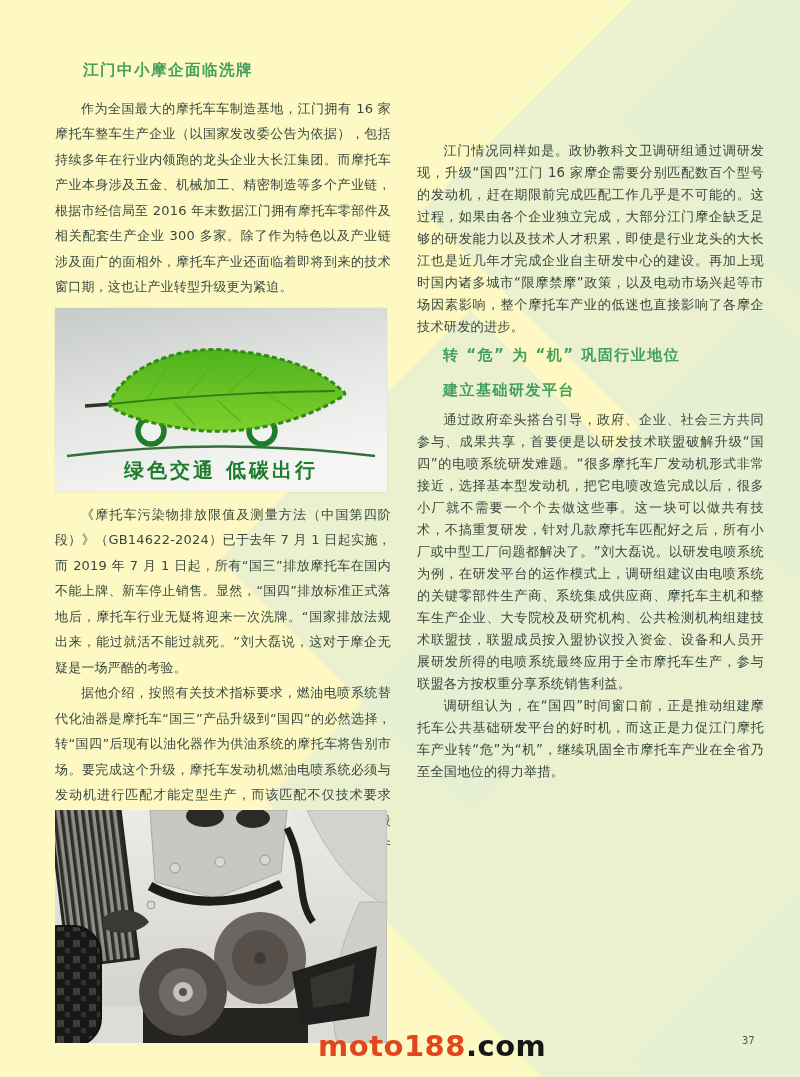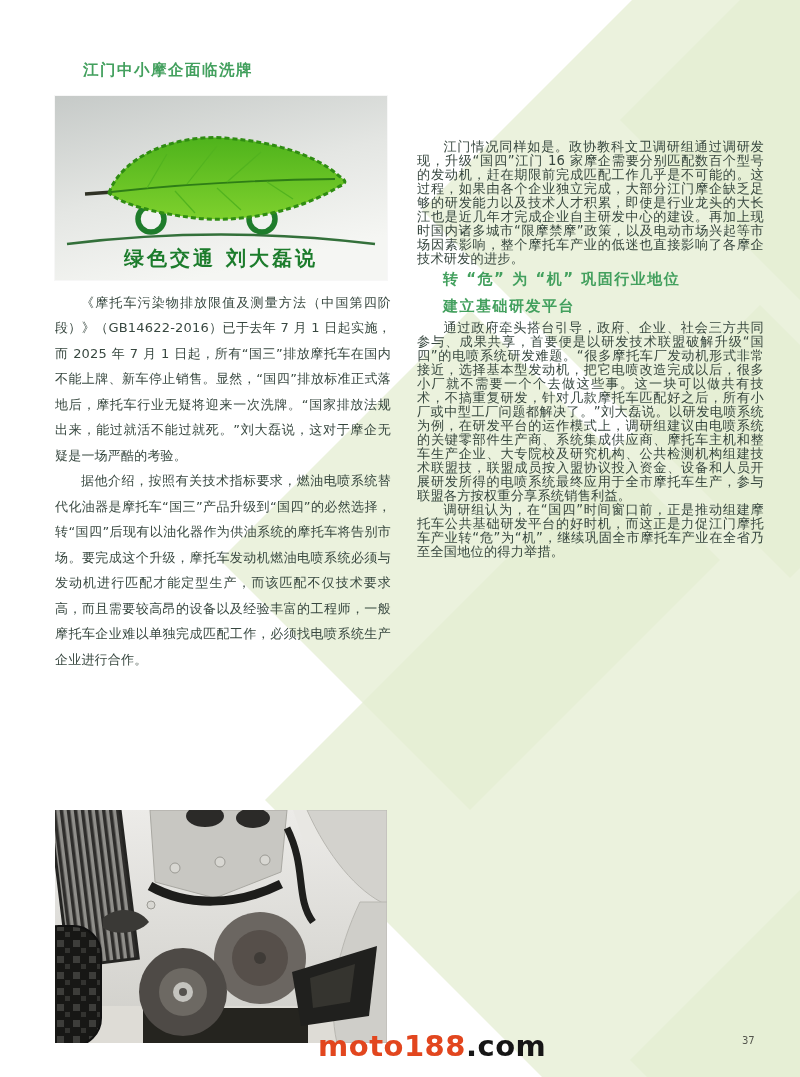--- a/index.html
+++ b/index.html
@@ -1,22 +1,22 @@
 <!DOCTYPE html>
 <html><head>
 <meta charset="utf-8">
 <style>
   html,body{margin:0;padding:0;background:#888;}
-  .page{position:relative;width:800px;height:1077px;margin:0 auto;background:#ffffff;
+  .page{position:relative;width:800px;height:1077px;margin:0 auto;background:#fef9c3;
         overflow:hidden;font-family:"DejaVu Sans",sans-serif;}
   .bg{position:absolute;left:0;top:0;width:800px;height:1077px;z-index:0;}
   .col{position:absolute;z-index:2;color:#37473f;text-align:justify;}
   .col p{margin:0;text-indent:2em;letter-spacing:.2px;}
   .col-left{left:55px;top:58px;width:336px;font-size:13px;line-height:25.5px;}
-  .col-right{left:417px;top:140px;width:347px;font-size:13.2px;line-height:14px;}
+  .col-right{left:417px;top:140px;width:347px;font-size:13.2px;line-height:22px;}
   .h-green{color:#43a05e;font-weight:bold;letter-spacing:1.5px;margin:0;}
   .h-left{font-size:15.5px;margin:0 0 12px 28px;}
   .h-r1{font-size:15px;margin:13px 0 8px 26px;}
   .h-r2{font-size:15px;margin:6px 0 10px 26px;}
   .figure{position:relative;width:332px;height:184px;margin:8px 0 10px 0;z-index:2;
           box-shadow:0 0 0 1px rgba(0,0,0,.03);}
   .figure svg{display:block;}
   .leaf-caption{position:absolute;left:0;right:0;bottom:8px;text-align:center;
           font-size:20px;font-weight:bold;color:#1c7c2c;letter-spacing:3px;}
   .photo{position:absolute;left:55px;top:810px;width:332px;height:233px;z-index:3;}
@@ -36,20 +36,21 @@
       <polygon points="790,-158 1158,210 790,578 422,210"></polygon>
       <polygon points="850,-110 1080,120 850,350 620,120"></polygon>
       <polygon points="470,310 720,560 470,810 220,560"></polygon>
       <polygon points="760,305 1255,800 760,1295 265,800"></polygon>
       <polygon points="830,860 1030,1060 830,1260 630,1060"></polygon>
     </g>
   </svg>
 
   <div class="col col-left">
     <h2 class="h-green h-left">江门中小摩企面临洗牌</h2>
+    <p>作为全国最大的摩托车车制造基地，江门拥有 16 家摩托车整车生产企业（以国家发改委公告为依据），包括持续多年在行业内领跑的龙头企业大长江集团。而摩托车产业本身涉及五金、机械加工、精密制造等多个产业链，根据市经信局至 2016 年末数据江门拥有摩托车零部件及相关配套生产企业 300 多家。除了作为特色以及产业链涉及面广的面相外，摩托车产业还面临着即将到来的技术窗口期，这也让产业转型升级更为紧迫。</p>
 
     <div class="figure">
       <svg width="332" height="184" viewBox="0 0 332 184">
         <defs>
           <linearGradient id="figbg" x1="0" y1="0" x2="0.4" y2="1">
             <stop offset="0" stop-color="#c6cac8"></stop>
             <stop offset="0.55" stop-color="#e4e6e3"></stop>
             <stop offset="1" stop-color="#f5f6f3"></stop>
           </linearGradient>
           <linearGradient id="leafg" x1="0" y1="0" x2="0" y2="1">
@@ -67,24 +68,24 @@
         <path d="M56,96 C120,89 200,84 280,83" stroke="#2e7d16" stroke-width="1.8" fill="none"></path>
         <g stroke="#52b31f" stroke-width="1.2" fill="none">
           <path d="M92,92 L112,58"></path>
             <path d="M132,88 L162,50"></path>
             <path d="M172,86 L206,56"></path>
           <path d="M120,95 L140,117"></path>
             <path d="M162,92 L186,114"></path>
             <path d="M212,86 L238,103"></path>
         </g>
       </svg>
-      <div class="leaf-caption">绿色交通  刘大磊说</div>
+      <div class="leaf-caption">绿色交通  低碳出行</div>
     </div>
 
-    <p>《摩托车污染物排放限值及测量方法（中国第四阶段）》（GB14622-2016）已于去年 7 月 1 日起实施，而 2025 年 7 月 1 日起，所有“国三”排放摩托车在国内不能上牌、新车停止销售。显然，“国四”排放标准正式落地后，摩托车行业无疑将迎来一次洗牌。“国家排放法规出来，能过就活不能过就死。”刘大磊说，这对于摩企无疑是一场严酷的考验。</p>
+    <p>《摩托车污染物排放限值及测量方法（中国第四阶段）》（GB14622-2024）已于去年 7 月 1 日起实施，而 2019 年 7 月 1 日起，所有“国三”排放摩托车在国内不能上牌、新车停止销售。显然，“国四”排放标准正式落地后，摩托车行业无疑将迎来一次洗牌。“国家排放法规出来，能过就活不能过就死。”刘大磊说，这对于摩企无疑是一场严酷的考验。</p>
     <p>据他介绍，按照有关技术指标要求，燃油电喷系统替代化油器是摩托车“国三”产品升级到“国四”的必然选择，转“国四”后现有以油化器作为供油系统的摩托车将告别市场。要完成这个升级，摩托车发动机燃油电喷系统必须与发动机进行匹配才能定型生产，而该匹配不仅技术要求高，而且需要较高昂的设备以及经验丰富的工程师，一般摩托车企业难以单独完成匹配工作，必须找电喷系统生产企业进行合作。</p>
   </div>
 
   <div class="col col-right">
     <p>江门情况同样如是。政协教科文卫调研组通过调研发现，升级“国四”江门 16 家摩企需要分别匹配数百个型号的发动机，赶在期限前完成匹配工作几乎是不可能的。这过程，如果由各个企业独立完成，大部分江门摩企缺乏足够的研发能力以及技术人才积累，即使是行业龙头的大长江也是近几年才完成企业自主研发中心的建设。再加上现时国内诸多城市“限摩禁摩”政策，以及电动市场兴起等市场因素影响，整个摩托车产业的低迷也直接影响了各摩企技术研发的进步。</p>
     <h3 class="h-green h-r2">转 “危” 为 “机” 巩固行业地位</h3>
     <h3 class="h-green h-r1">建立基础研发平台</h3>
     <p>通过政府牵头搭台引导，政府、企业、社会三方共同参与、成果共享，首要便是以研发技术联盟破解升级“国四”的电喷系统研发难题。“很多摩托车厂发动机形式非常接近，选择基本型发动机，把它电喷改造完成以后，很多小厂就不需要一个个去做这些事。这一块可以做共有技术，不搞重复研发，针对几款摩托车匹配好之后，所有小厂或中型工厂问题都解决了。”刘大磊说。以研发电喷系统为例，在研发平台的运作模式上，调研组建议由电喷系统的关键零部件生产商、系统集成供应商、摩托车主机和整车生产企业、大专院校及研究机构、公共检测机构组建技术联盟技，联盟成员按入盟协议投入资金、设备和人员开展研发所得的电喷系统最终应用于全市摩托车生产，参与联盟各方按权重分享系统销售利益。</p>
     <p>调研组认为，在“国四”时间窗口前，正是推动组建摩托车公共基础研发平台的好时机，而这正是力促江门摩托车产业转“危”为“机”，继续巩固全市摩托车产业在全省乃至全国地位的得力举措。</p>
   </div>

